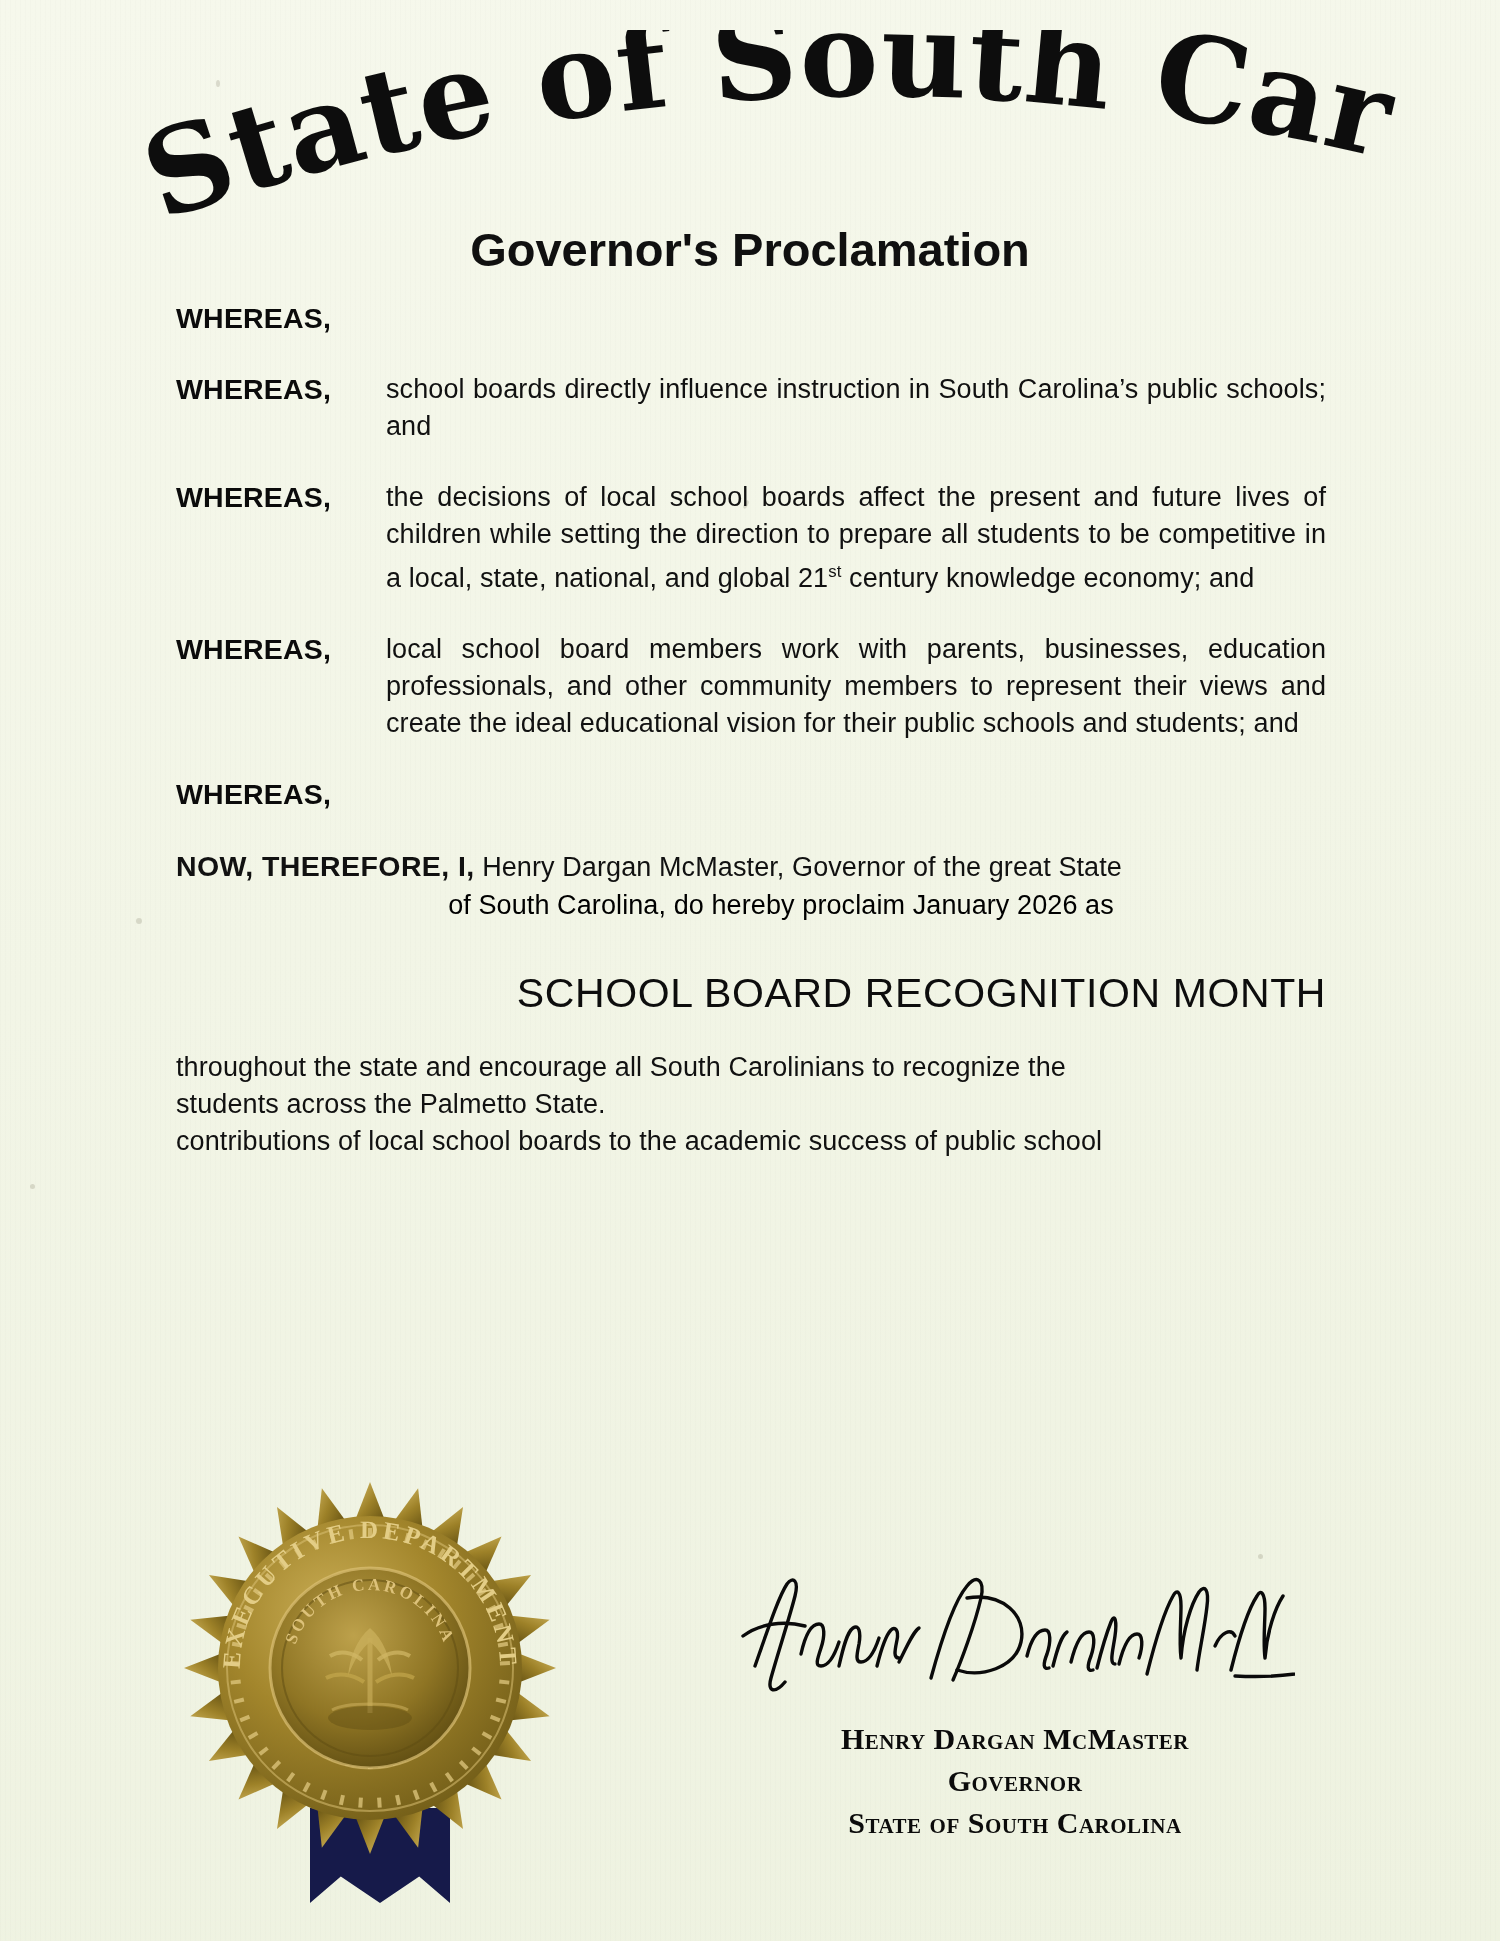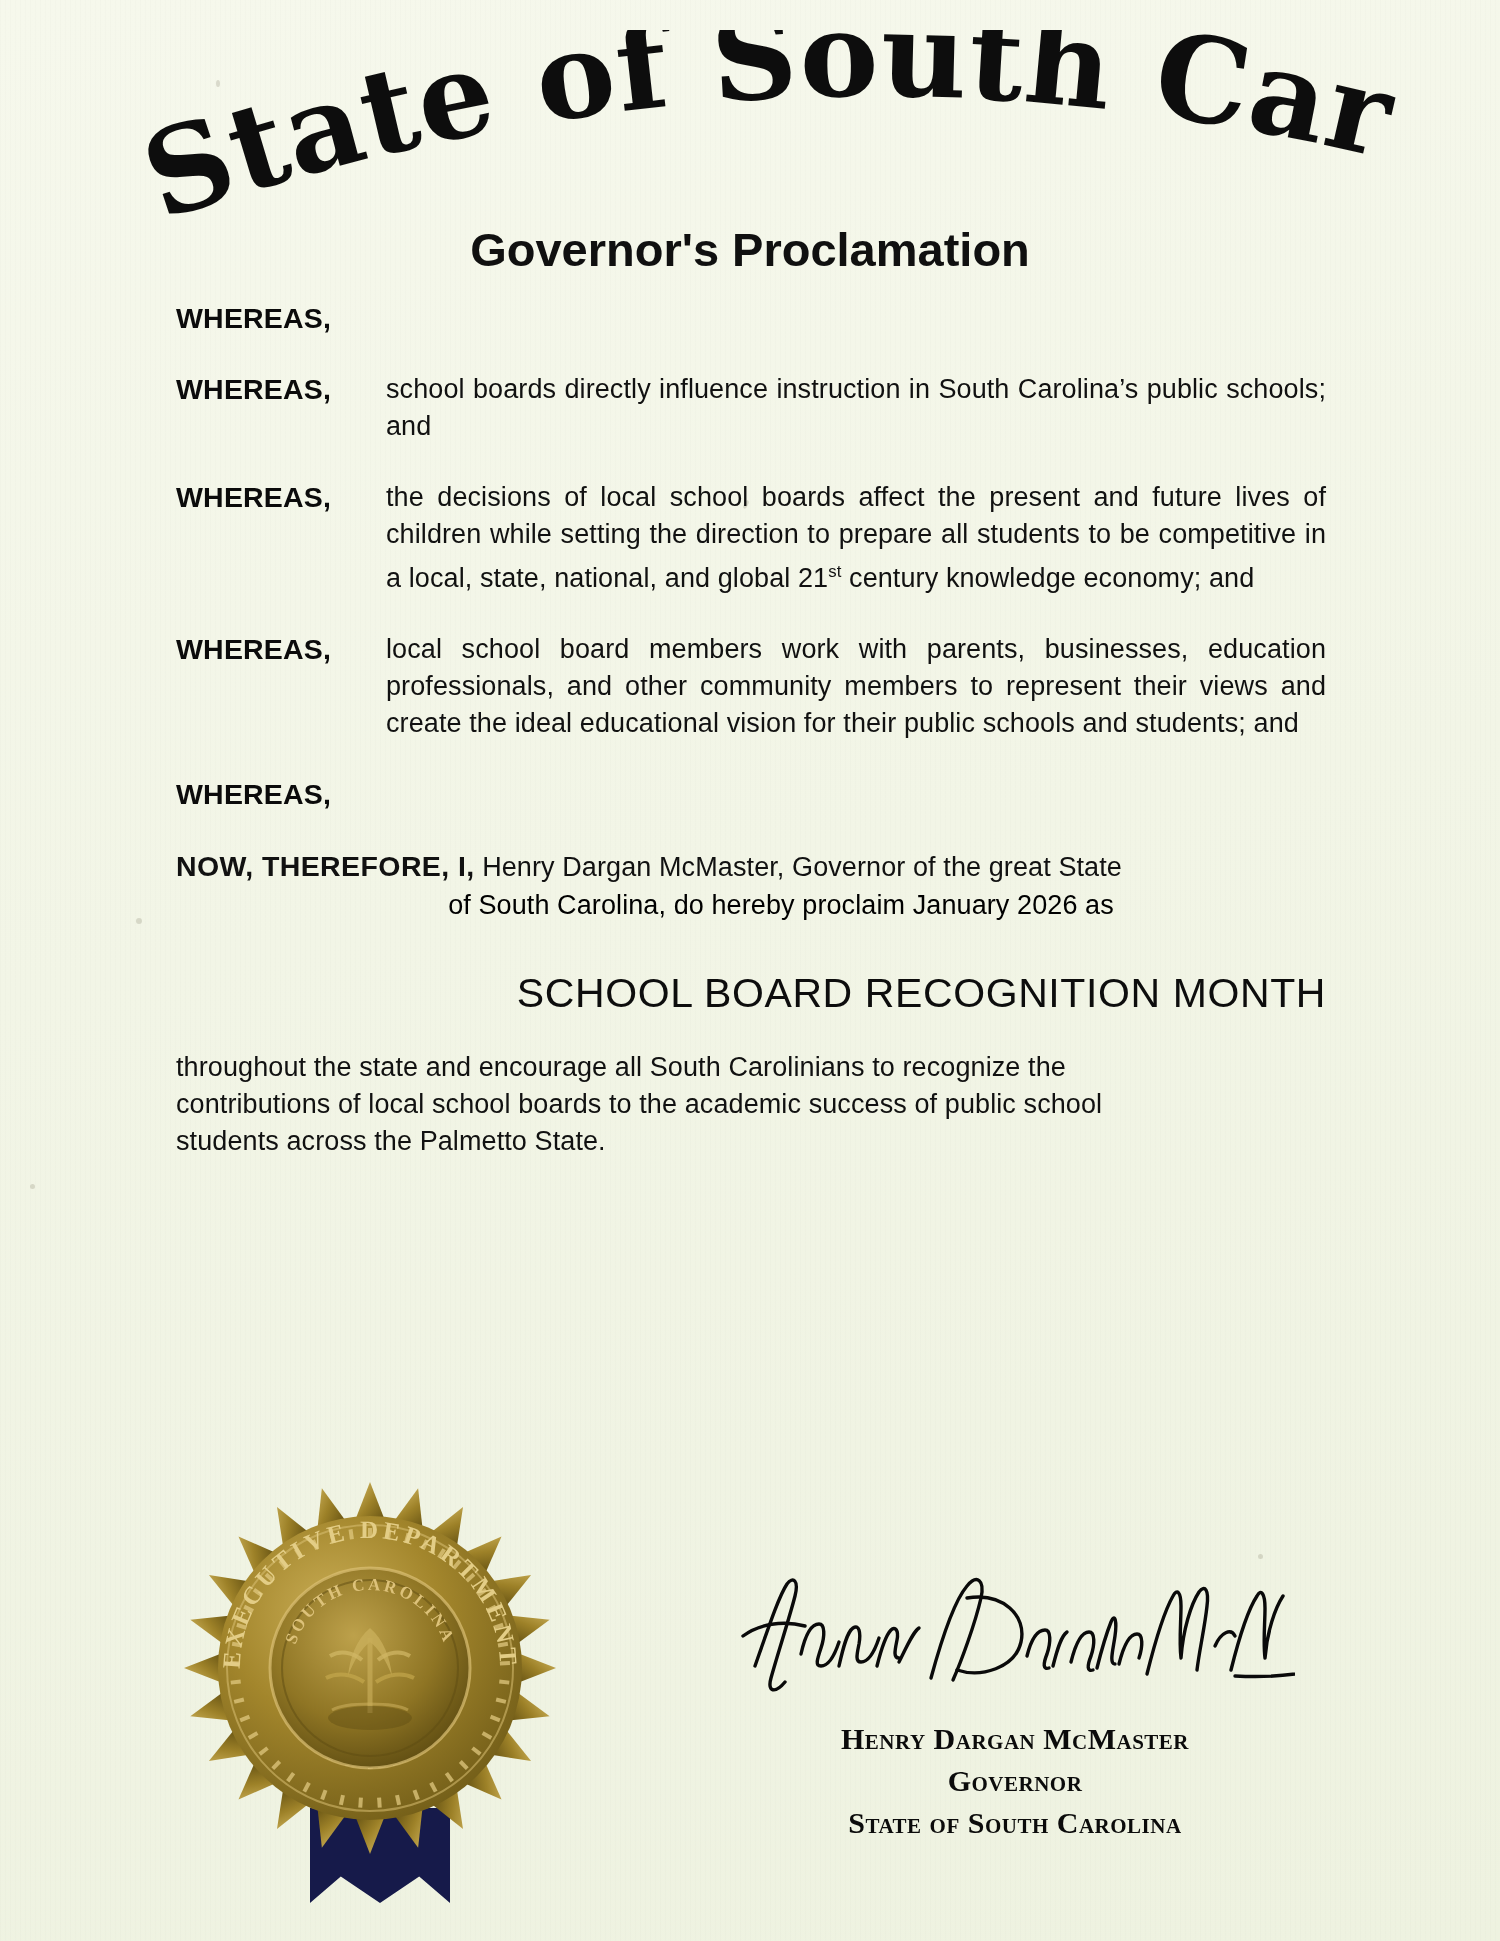--- a/index.html
+++ b/index.html
@@ -248,22 +248,22 @@
 
     <div class="therefore">
       <span class="lead">NOW, THEREFORE, I,</span><span> Henry Dargan McMaster, Governor of the great State</span>
     </div>
     <div class="therefore-line2">of South Carolina, do hereby proclaim January 2026 as</div>
 
     <div class="headline">SCHOOL BOARD RECOGNITION MONTH</div>
 
     <div class="closing">
       <span>throughout the state and encourage all South Carolinians to recognize the</span>
+      <span>students across the Palmetto State.</span>
       <span>contributions of local school boards to the academic success of public school</span>
-      <span>students across the Palmetto State.</span>
     </div>
   </div>
 
   <div class="seal-wrap">
     <div class="ribbon"></div>
     <div class="seal">
       <svg width="380" height="380" viewBox="0 0 380 380">
         <defs>
           <radialGradient id="goldFace" cx="38%" cy="32%" r="78%">
             <stop offset="0%" stop-color="#c9ad55"></stop>

